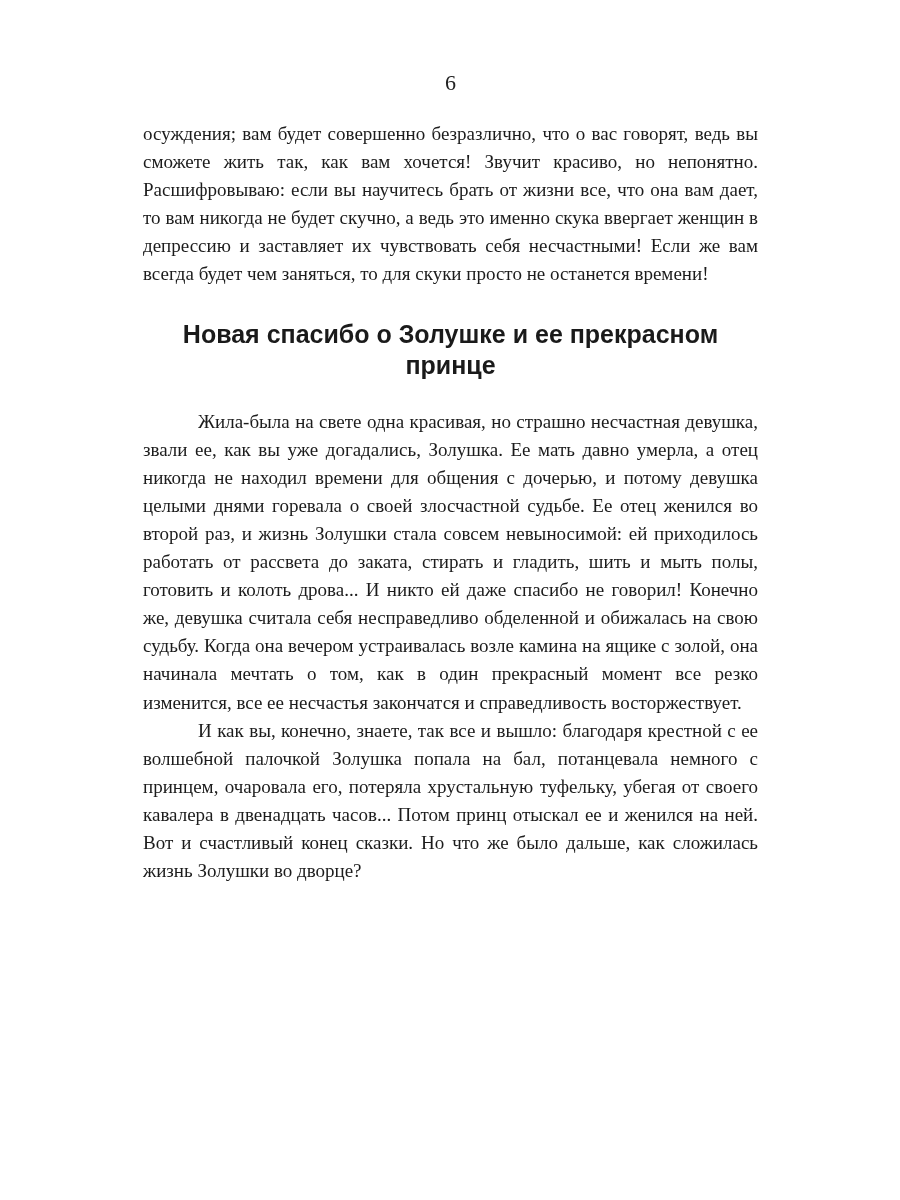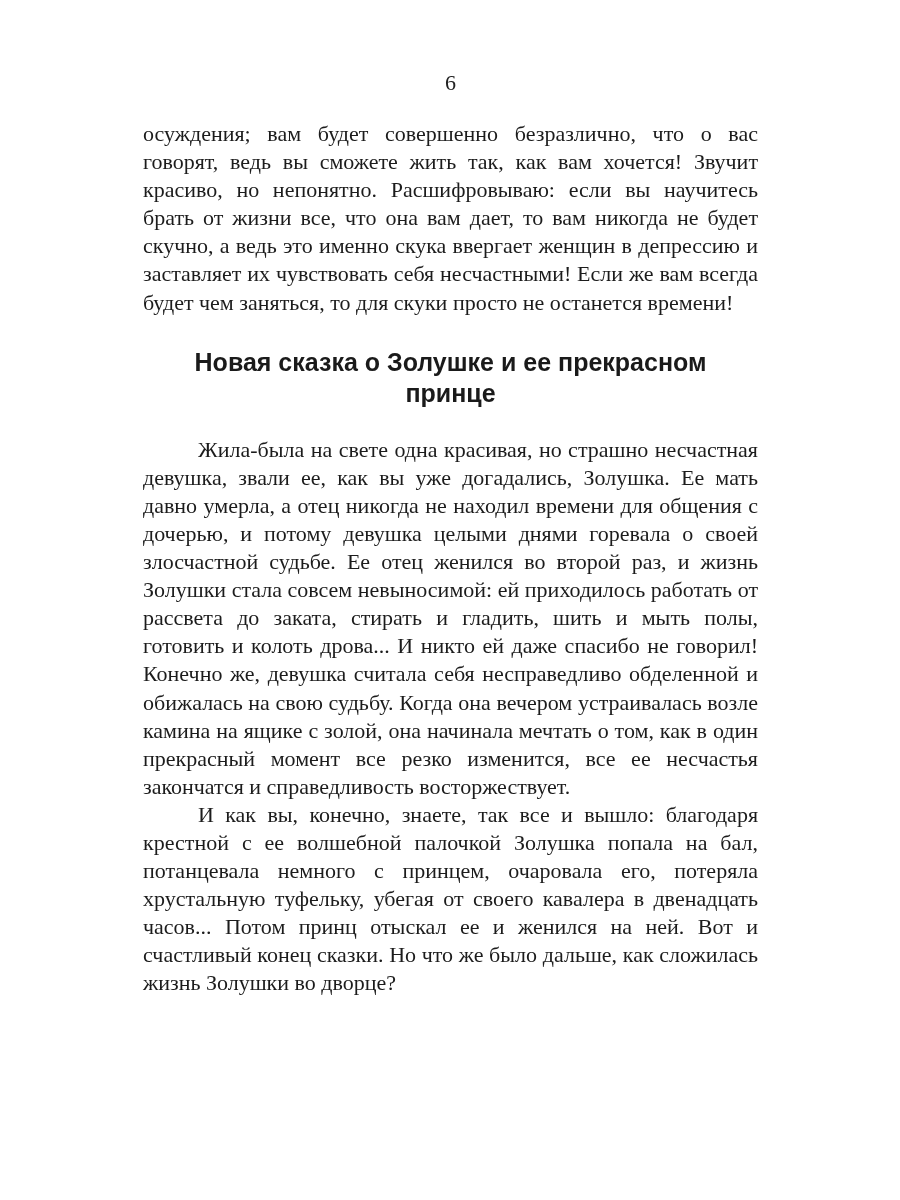--- a/index.html
+++ b/index.html
@@ -22,21 +22,21 @@
   }
   .page-number {
     font-size: 22px;
     line-height: 26px;
     text-align: center;
     color: #222222;
     margin: 0 0 24px 0;
   }
   .body-text {
     margin: 0;
-    font-size: 22px;
+    font-size: 19px;
     line-height: 28.1px;
     text-align: justify;
     text-justify: inter-word;
     color: #1c1c1c;
   }
   .indented {
     text-indent: 55px;
   }
   .section-heading {
     font-family: "Liberation Sans", sans-serif;
@@ -50,18 +50,18 @@
   }
 </style>
 </head>
 <body>
 
 <div class="page">
   <div class="page-number">6</div>
 
   <p class="body-text">осуждения; вам будет совершенно безразлично, что о вас говорят, ведь вы сможете жить так, как вам хочется! Звучит красиво, но непонятно. Расшифровываю: если вы научитесь брать от жизни все, что она вам дает, то вам никогда не будет скучно, а ведь это именно скука ввергает женщин в депрессию и заставляет их чувствовать себя несчастными! Если же вам всегда будет чем заняться, то для скуки просто не останется времени!</p>
 
-  <h1 class="section-heading">Новая сказка о Золушке и ее прекрасном принце</h1>
+  <h1 class="section-heading">Новая спасибо о Золушке и ее прекрасном принце</h1>
 
   <p class="body-text indented">Жила-была на свете одна красивая, но страшно несчастная девушка, звали ее, как вы уже догадались, Золушка. Ее мать давно умерла, а отец никогда не находил времени для общения с дочерью, и потому девушка целыми днями горевала о своей злосчастной судьбе. Ее отец женился во второй раз, и жизнь Золушки стала совсем невыносимой: ей приходилось работать от рассвета до заката, стирать и гладить, шить и мыть полы, готовить и колоть дрова... И никто ей даже спасибо не говорил! Конечно же, девушка считала себя несправедливо обделенной и обижалась на свою судьбу. Когда она вечером устраивалась возле камина на ящике с золой, она начинала мечтать о том, как в один прекрасный момент все резко изменится, все ее несчастья закончатся и справедливость восторжествует.</p>
 
   <p class="body-text indented">И как вы, конечно, знаете, так все и вышло: благодаря крестной с ее волшебной палочкой Золушка попала на бал, потанцевала немного с принцем, очаровала его, потеряла хрустальную туфельку, убегая от своего кавалера в двенадцать часов... Потом принц отыскал ее и женился на ней. Вот и счастливый конец сказки. Но что же было дальше, как сложилась жизнь Золушки во дворце?</p>
 </div>
 
 </body></html>

